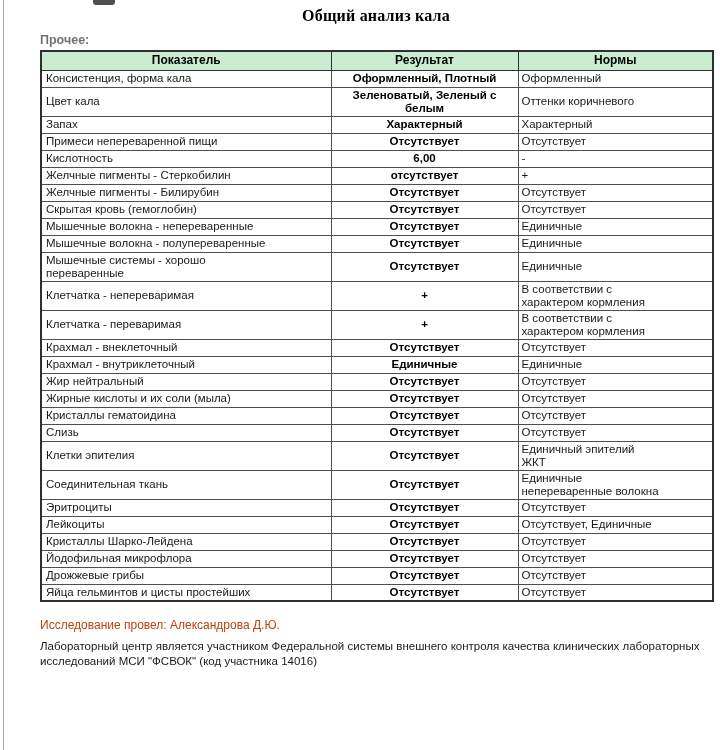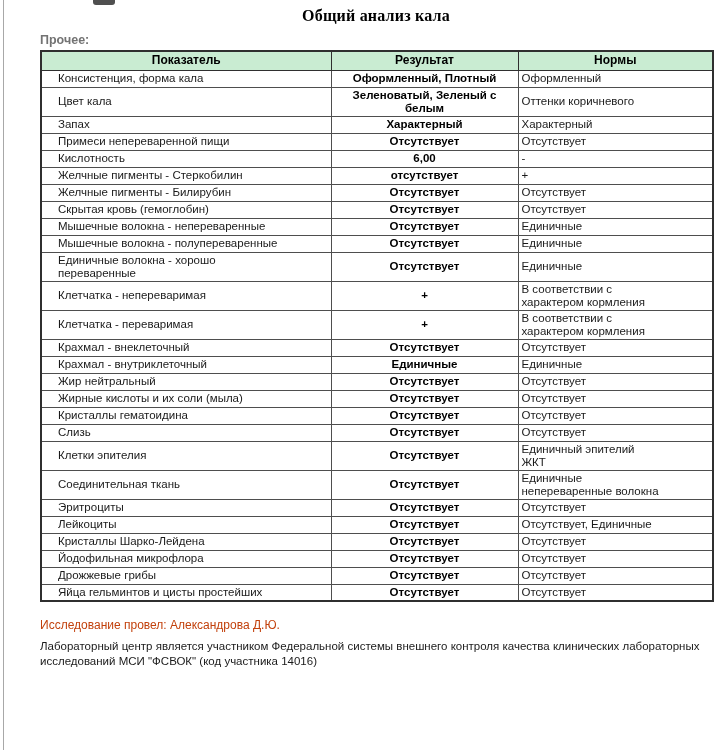--- a/index.html
+++ b/index.html
@@ -66,21 +66,21 @@
     background: #c9ecd2;
     font-weight: bold;
     font-size: 12px;
     text-align: center;
     height: 19px;
     border-color: #2f2f2f;
     color: #000;
   }
   td.cell-indicator {
     text-align: left;
-    padding: 1px 16px;
+    padding: 1px 4px;
     height: 17px;
     margin-left: 25px;
   }
   td.cell-result {
     text-align: center;
     font-weight: bold;
     padding: 1px 8px;
     height: 17px;
     color: #000;
   }
@@ -173,21 +173,21 @@
           <td class="cell-indicator">Мышечные волокна - непереваренные</td>
           <td class="cell-result">Отсутствует</td>
           <td class="cell-norm">Единичные</td>
         </tr>
         <tr>
           <td class="cell-indicator">Мышечные волокна - полупереваренные</td>
           <td class="cell-result">Отсутствует</td>
           <td class="cell-norm">Единичные</td>
         </tr>
         <tr>
-          <td class="cell-indicator">Единичные волокна - хорошо
+          <td class="cell-indicator">Мышечные системы - хорошо
 переваренные</td>
           <td class="cell-result">Отсутствует</td>
           <td class="cell-norm">Единичные</td>
         </tr>
         <tr>
           <td class="cell-indicator">Клетчатка - непереваримая</td>
           <td class="cell-result">+</td>
           <td class="cell-norm">В соответствии с
 характером кормления</td>
         </tr>

